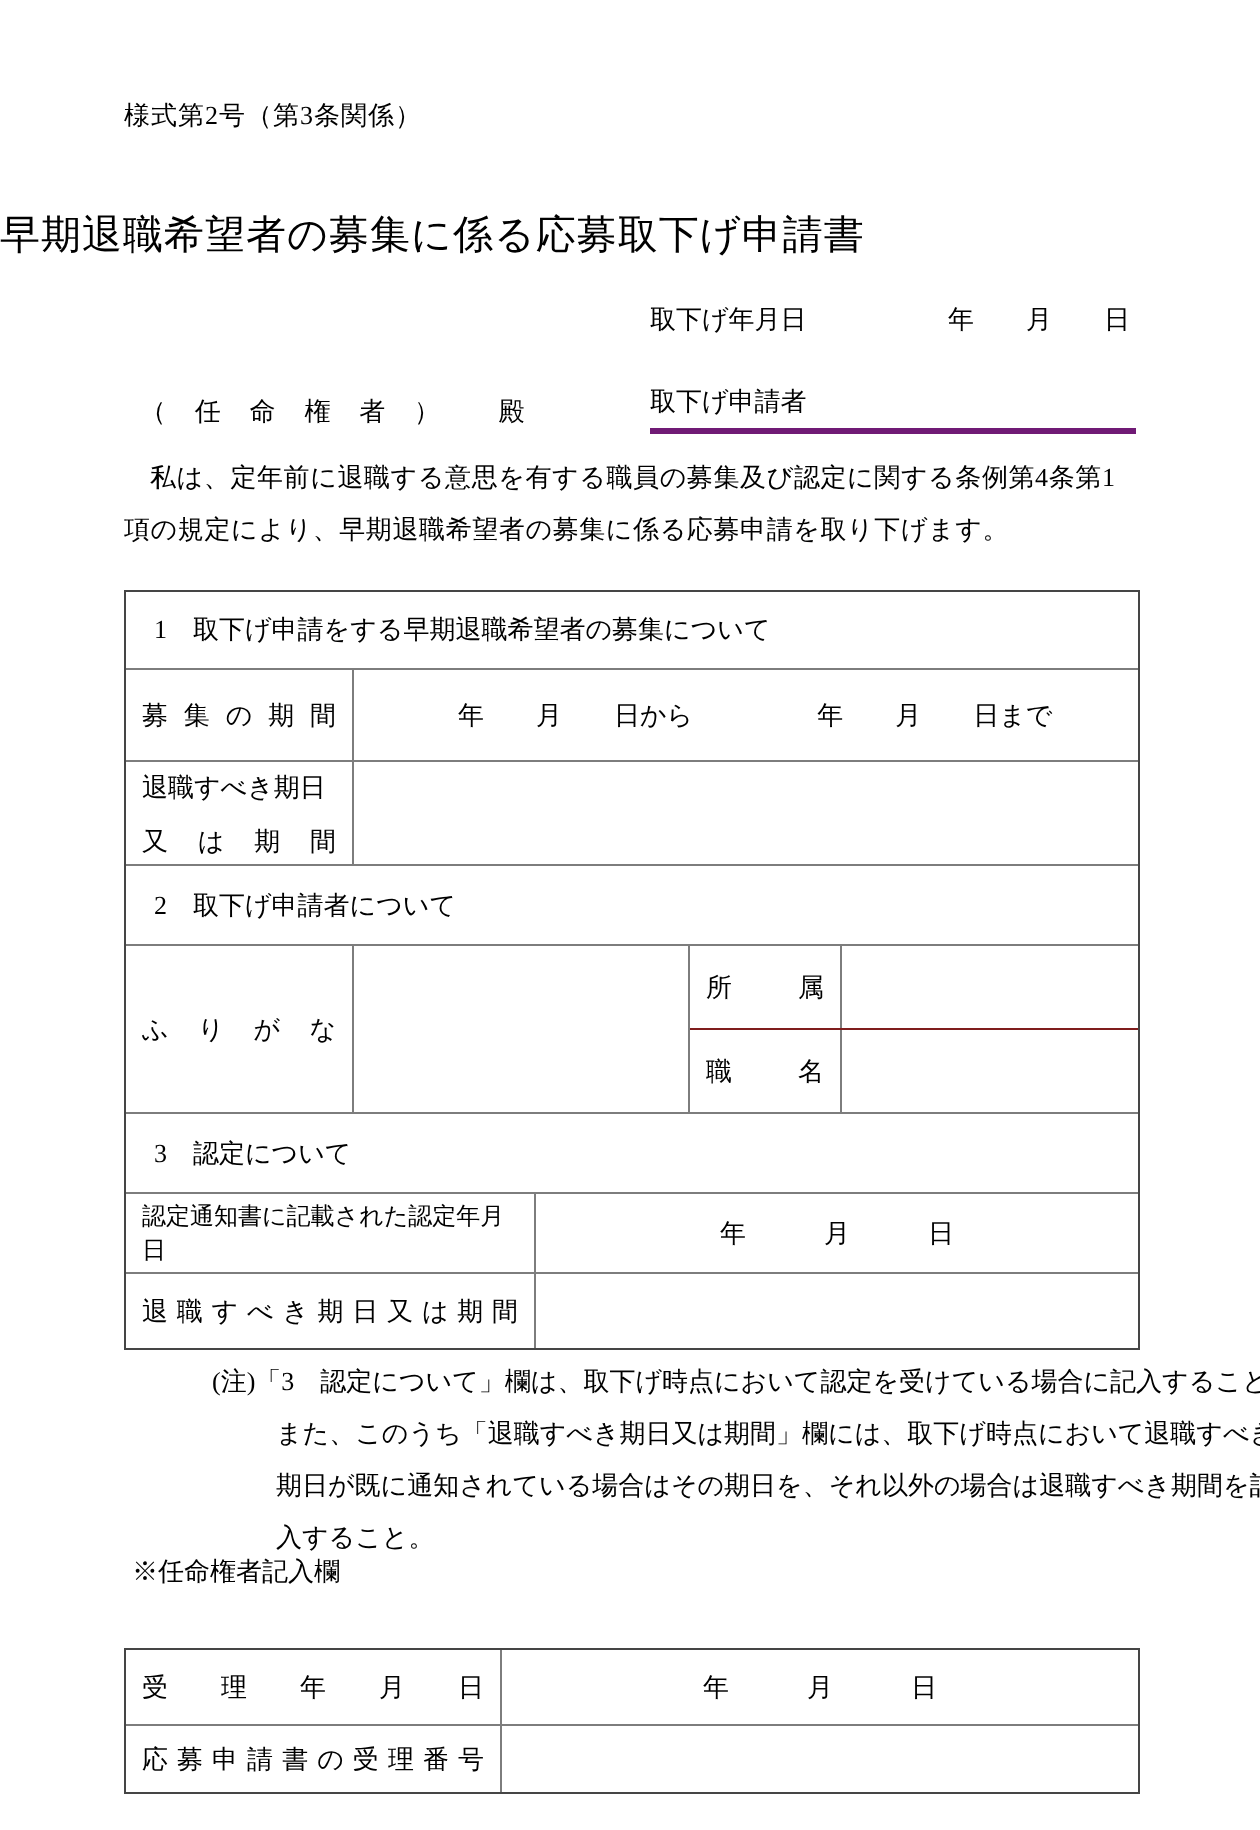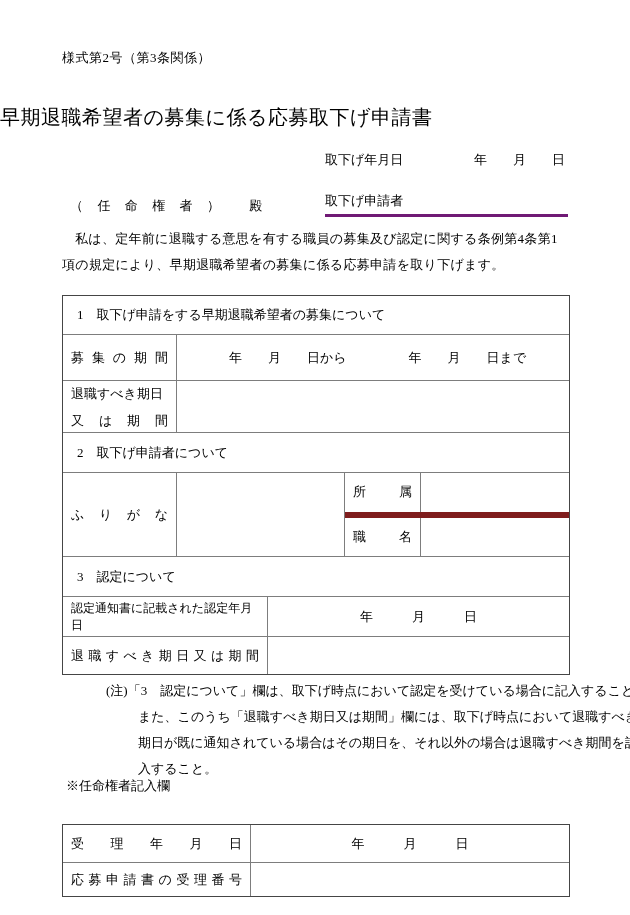--- a/index.html
+++ b/index.html
@@ -60,21 +60,21 @@
 
   .r-h38 { height:38px; } .r-h46 { height:46px; } .r-h52 { height:52px; }
   .r-h40 { height:40px; } .r-h84 { height:84px; } .r-h37 { height:37px; }
   .r-h34 { height:34px; }
 
   .w-label1 { width:113px; flex:0 0 113px; }
   .w-label3 { width:204px; flex:0 0 204px; }
   .w-name-value { width:168px; flex:0 0 168px; }
   .subcol { display:flex; flex-direction:column; flex:1 1 auto; border-left:1px solid #7d7d7d; }
   .subrow { flex:1 1 auto; display:flex; }
-  .subrow + .subrow { border-top:6px solid #7f1d1d; }
+  .subrow + .subrow { border-top:1px solid #7f1d1d; }
   .w-sublabel { width:75px; flex:0 0 75px; }
 
   .period-value { padding-left:52px; display:flex; gap:62px; }
   .centered-value { justify-content:center; }
   .approval-label { font-size:12px; letter-spacing:0; }
 
   .note {
     position:absolute; left:64px; top:678px; width:510px;
     line-height:26px; padding-left:32px; text-indent:-32px;margin-left:42px;
   }

